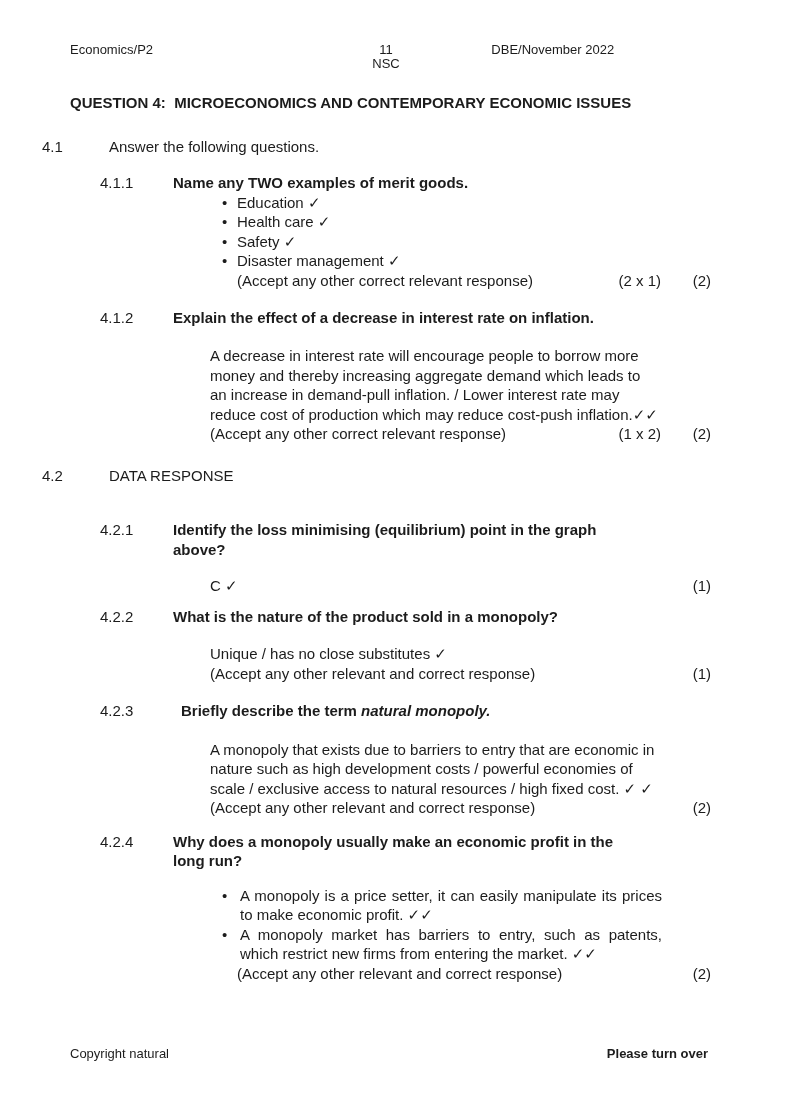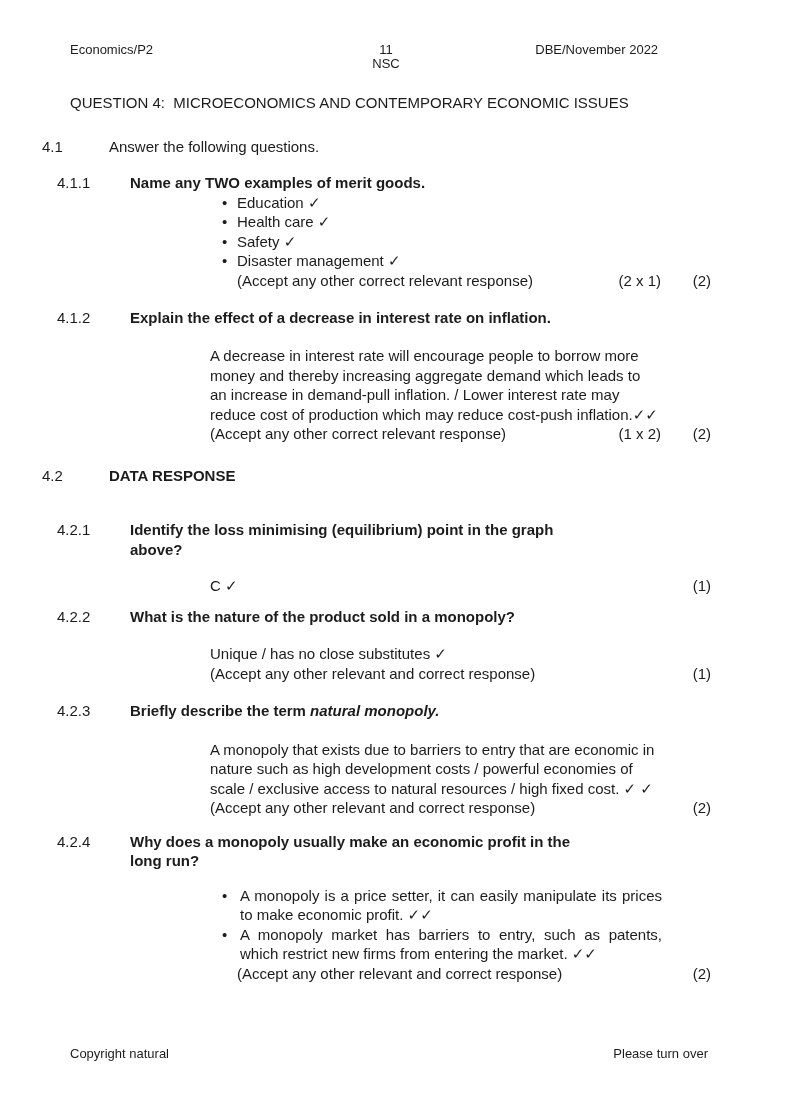--- a/index.html
+++ b/index.html
@@ -9,32 +9,32 @@
     font-family:"Liberation Sans",sans-serif;
     color:#1c1c1c;
     position:relative;
     overflow:hidden;
   }
   .page{position:relative;width:787px;height:1113px;font-size:15px;line-height:19.5px;}
   
   .hdr{display:flex;padding:43px 85px 0 70px;font-size:13px;line-height:14px;}
   .hdr .h-left{flex:1;text-align:left;}
   .hdr .h-mid{flex:1;text-align:center;}
-  .hdr .h-right{flex:1;text-align:center;white-space:nowrap;}
+  .hdr .h-right{flex:1;text-align:left;white-space:nowrap;}
   .hdr2{padding:0 85px 0 70px;font-size:13px;line-height:14px;display:flex;}
   .hdr2 .h-mid{flex:1;text-align:center;}
   
-  .title{margin:22px 0 0 70px;font-weight:normal;white-space:pre-wrap;}
+  .title{margin:22px 0 0 70px;font-weight:bold;white-space:pre-wrap;}
   
   .row{display:flex;padding-left:42px;}
-  .row-l2{display:flex;padding-left:57px;}
+  .row-l2{display:flex;padding-left:100px;}
   .num1{width:67px;flex:none;}
   .num2{width:73px;flex:none;}
   .qhead{font-weight:bold;width:460px;}
-  .bold{font-weight:bold;}
+  .bold{font-weight:normal;}
   .para{margin-left:210px;width:450px;}
   .answer-line{margin-left:210px;}
   
   ul.blist{list-style:none;margin:0;padding:0 0 0 210px;}
   ul.blist li{position:relative;padding-left:27px;}
   ul.blist li::before{content:"\2022";position:absolute;left:12px;top:0;}
   ul.blist2{list-style:none;margin:15px 0 0 210px;padding:0;}
   ul.blist2 li{position:relative;padding-left:30px;width:452px;box-sizing:border-box;text-align:justify;}
   ul.blist2 li::before{content:"\2022";position:absolute;left:12px;top:0;}
   
@@ -45,26 +45,26 @@
   
   .mt-s41{margin-top:24px;}
   .mt-q411{margin-top:17px;}
   .mt-q412{margin-top:17.5px;}
   .mt-ans19{margin-top:19px;}
   .mt-s42{margin-top:22px;}
   .mt-q421{margin-top:35px;}
   .mt-c{margin-top:16.5px;}
   .mt-q422{margin-top:11.5px;}
   .mt-ablock{margin-top:18px;}
-  .mt-q423{margin-top:18px;}
+  .mt-q423{margin-top:18px;gap:8px;}
   .mt-q424{margin-top:14px;}
   
   .ftr{position:absolute;top:1047px;left:0;width:787px;font-size:13px;line-height:14px;}
   .ftr .f-left{position:absolute;left:70px;top:0;}
-  .ftr .f-right{position:absolute;right:79px;top:0;}
+  .ftr .f-right{position:absolute;right:79px;top:0;font-weight:bold;}
   em.term{font-style:italic;}
 </style>
 </head>
 <body>
 
 <div class="page">
 
   <div class="hdr">
     <div class="h-left">Economics/P2</div>
     <div class="h-mid">11</div>

